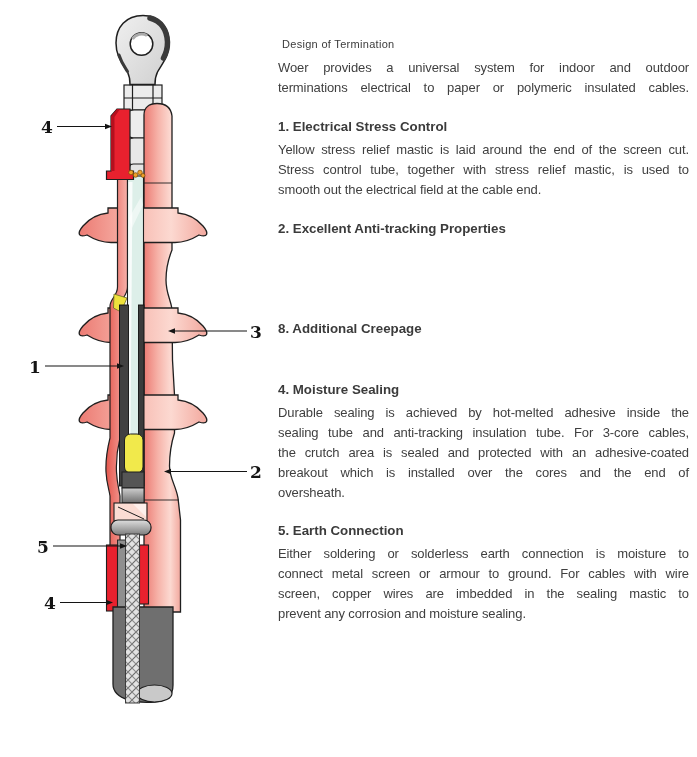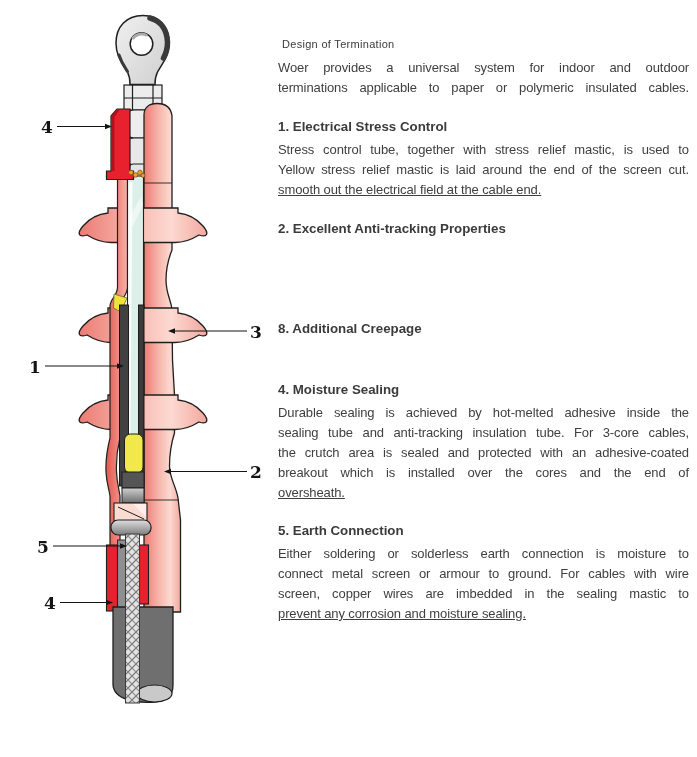--- a/index.html
+++ b/index.html
@@ -5,21 +5,21 @@
   html,body{margin:0;padding:0;background:#ffffff;}
   .page{position:relative;width:697px;height:757px;background:#fff;overflow:hidden;
         font-family:"Liberation Sans",sans-serif;}
   .diagram-svg{position:absolute;left:0;top:0;}
   .textcol{position:absolute;left:278px;top:0;width:411px;height:757px;color:#3f3f3f;}
   .tblock{position:absolute;left:0;width:100%;}
   .doc-title{font-size:11px;font-weight:400;color:#3b3b3b;margin:4px;letter-spacing:.3px;}
   .sec-title{font-size:13.3px;font-weight:700;color:#3b3b3b;margin:0;}
   .para{font-size:13px;line-height:20px;color:#3f3f3f;letter-spacing:-0.1px;}
   .para .jl{text-align:justify;text-align-last:justify;}
-  .para .jl.last{text-align:left;text-align-last:auto;text-decoration:underline;}
+  .para .jl.last{text-align:left;text-align-last:auto;}
   .callout-num{font-family:"DejaVu Serif","Liberation Serif",serif;font-weight:bold;
                font-size:17px;fill:#141414;}
 </style>
 </head>
 <body>
 
 <div class="page">
 
   <svg class="diagram-svg" width="270" height="757" viewBox="0 0 270 757" xmlns="http://www.w3.org/2000/svg">
     <defs>
@@ -175,27 +175,27 @@
       <text class="callout-num" x="43" y="552.5" text-anchor="middle">5</text>
       <text class="callout-num" x="50" y="609" text-anchor="middle">4</text>
     </g>
   </svg>
 
   <div class="textcol">
     <h1 class="doc-title tblock" style="top:34px">Design of Termination</h1>
 
     <div class="para tblock" style="top:58px">
         <div class="jl">Woer provides a universal system for indoor and outdoor</div>
-        <div class="jl">terminations applicable to paper or polymeric insulated cables.</div>
+        <div class="jl">terminations electrical to paper or polymeric insulated cables.</div>
       </div>
 
     <h2 class="sec-title tblock" style="top:119px">1. Electrical Stress Control</h2>
     <div class="para tblock" style="top:140px">
+        <div class="jl">Yellow stress relief mastic is laid around the end of the screen cut.</div>
         <div class="jl">Stress control tube, together with stress relief mastic, is used to</div>
-        <div class="jl">Yellow stress relief mastic is laid around the end of the screen cut.</div>
         <div class="jl last">smooth out the electrical field at the cable end.</div>
       </div>
 
     <h2 class="sec-title tblock" style="top:221px">2. Excellent Anti-tracking Properties</h2>
 
     <h2 class="sec-title tblock" style="top:321px">8. Additional Creepage</h2>
 
     <h2 class="sec-title tblock" style="top:382px">4. Moisture Sealing</h2>
     <div class="para tblock" style="top:403px">
         <div class="jl">Durable sealing is achieved by hot-melted adhesive inside the</div>

